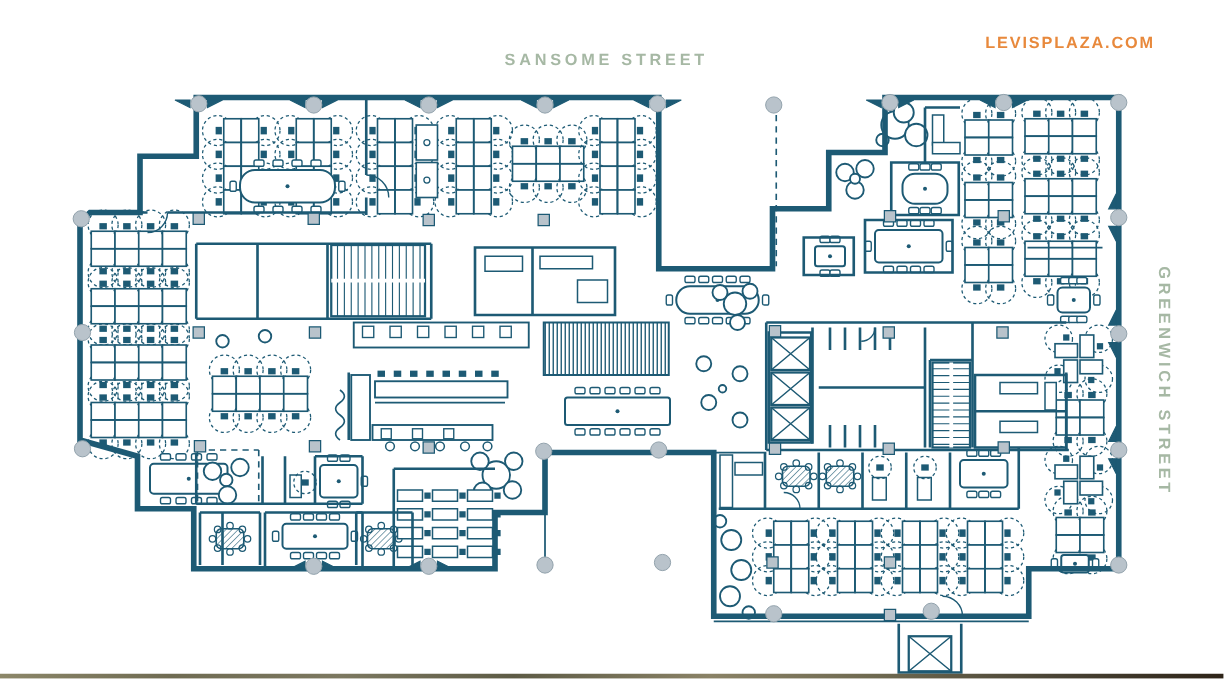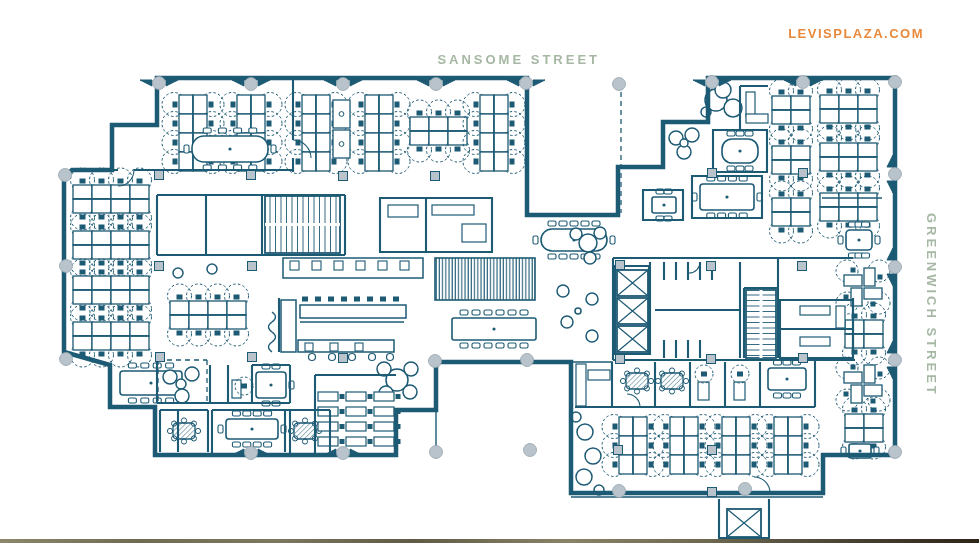--- a/index.html
+++ b/index.html
@@ -1,20 +1,20 @@
 <!DOCTYPE html>
 <html><head>
 <meta charset="utf-8">
 <style>
   html,body{margin:0;padding:0;background:#fff;}
   #stage{position:relative;width:979px;height:543px;background:#fff;overflow:hidden;
          font-family:"Liberation Sans", sans-serif;}
   #plan{position:absolute;left:0;top:0;width:979px;height:543px;}
   .street{position:absolute;font-weight:bold;font-size:13px;letter-spacing:3px;}
-  #top-street{left:370px;top:52px;width:230px;text-align:right;}
+  #top-street{left:370px;top:40px;width:230px;text-align:center;}
   #site-link{position:absolute;top:26px;right:55px;font-weight:bold;font-size:13px;
              letter-spacing:1.5px;text-decoration:none;}
   #right-street{left:924px;top:213px;writing-mode:vertical-rl;letter-spacing:3px;}
   #photo-strip{position:absolute;left:0;bottom:0;width:979px;height:4px;}
 </style>
 </head>
 <body>
 
 <div id="stage">
   <div id="top-street" class="street" style="color: rgb(166, 184, 164);">SANSOME STREET</div>

